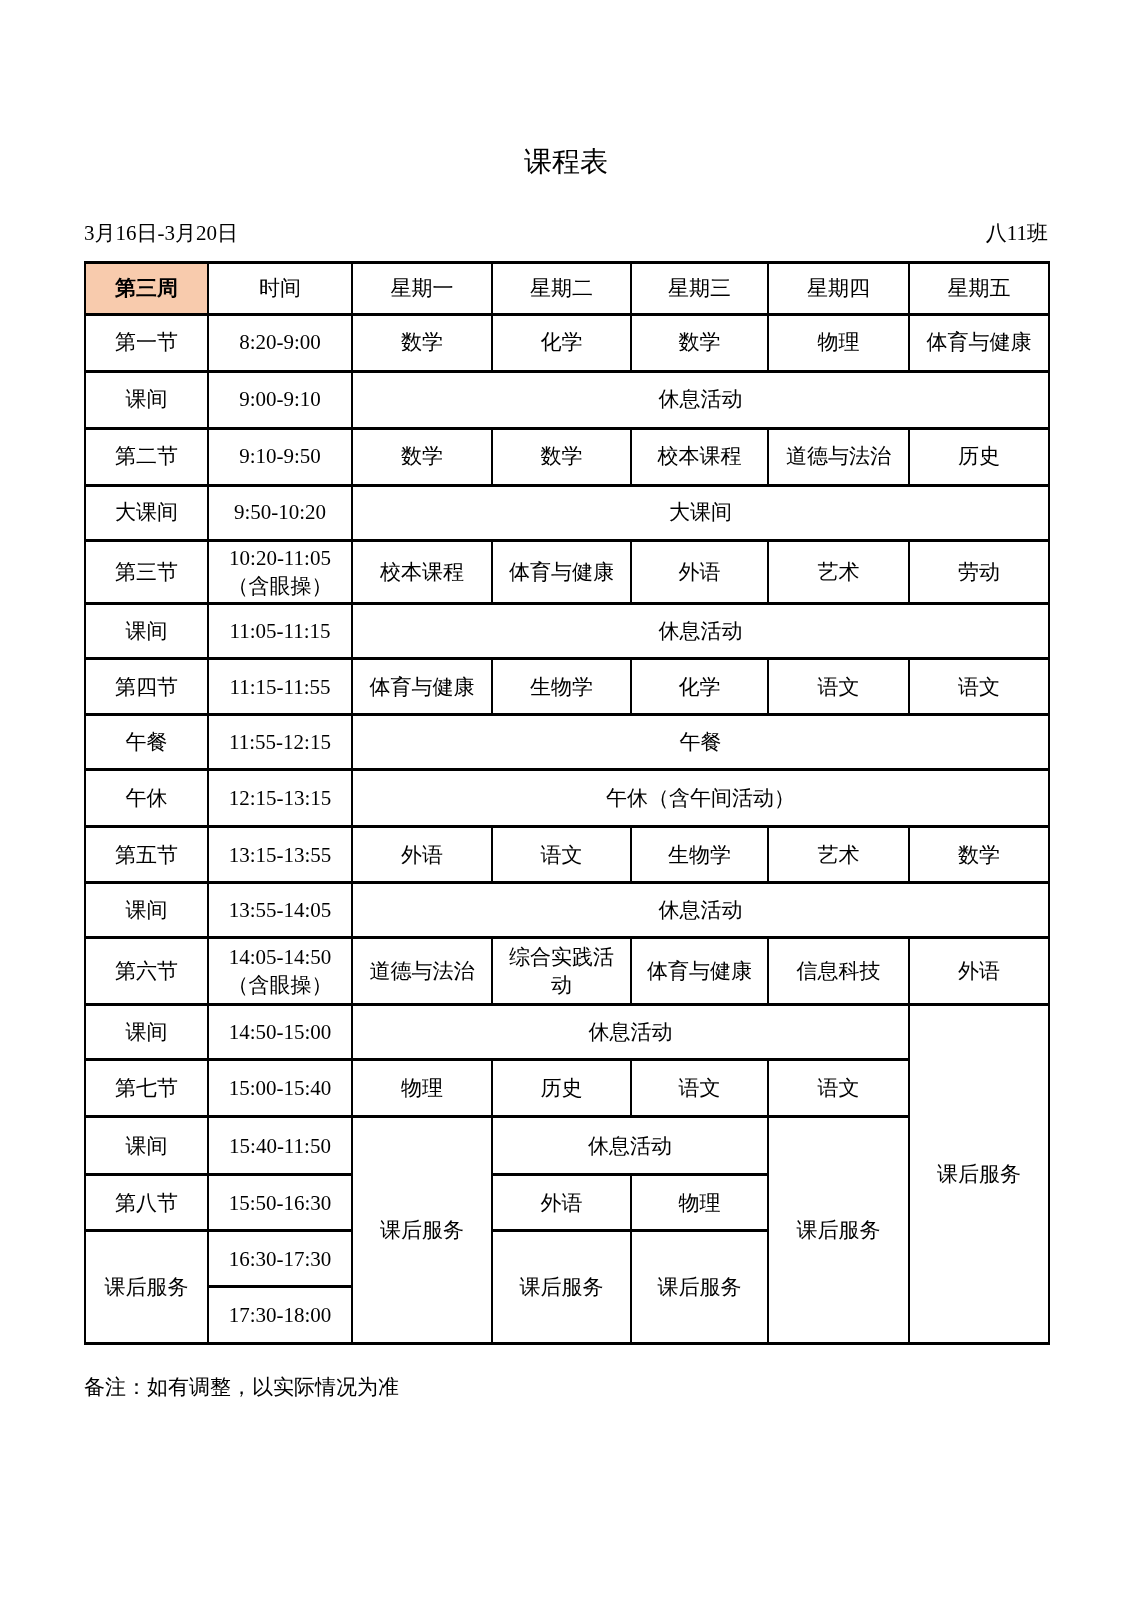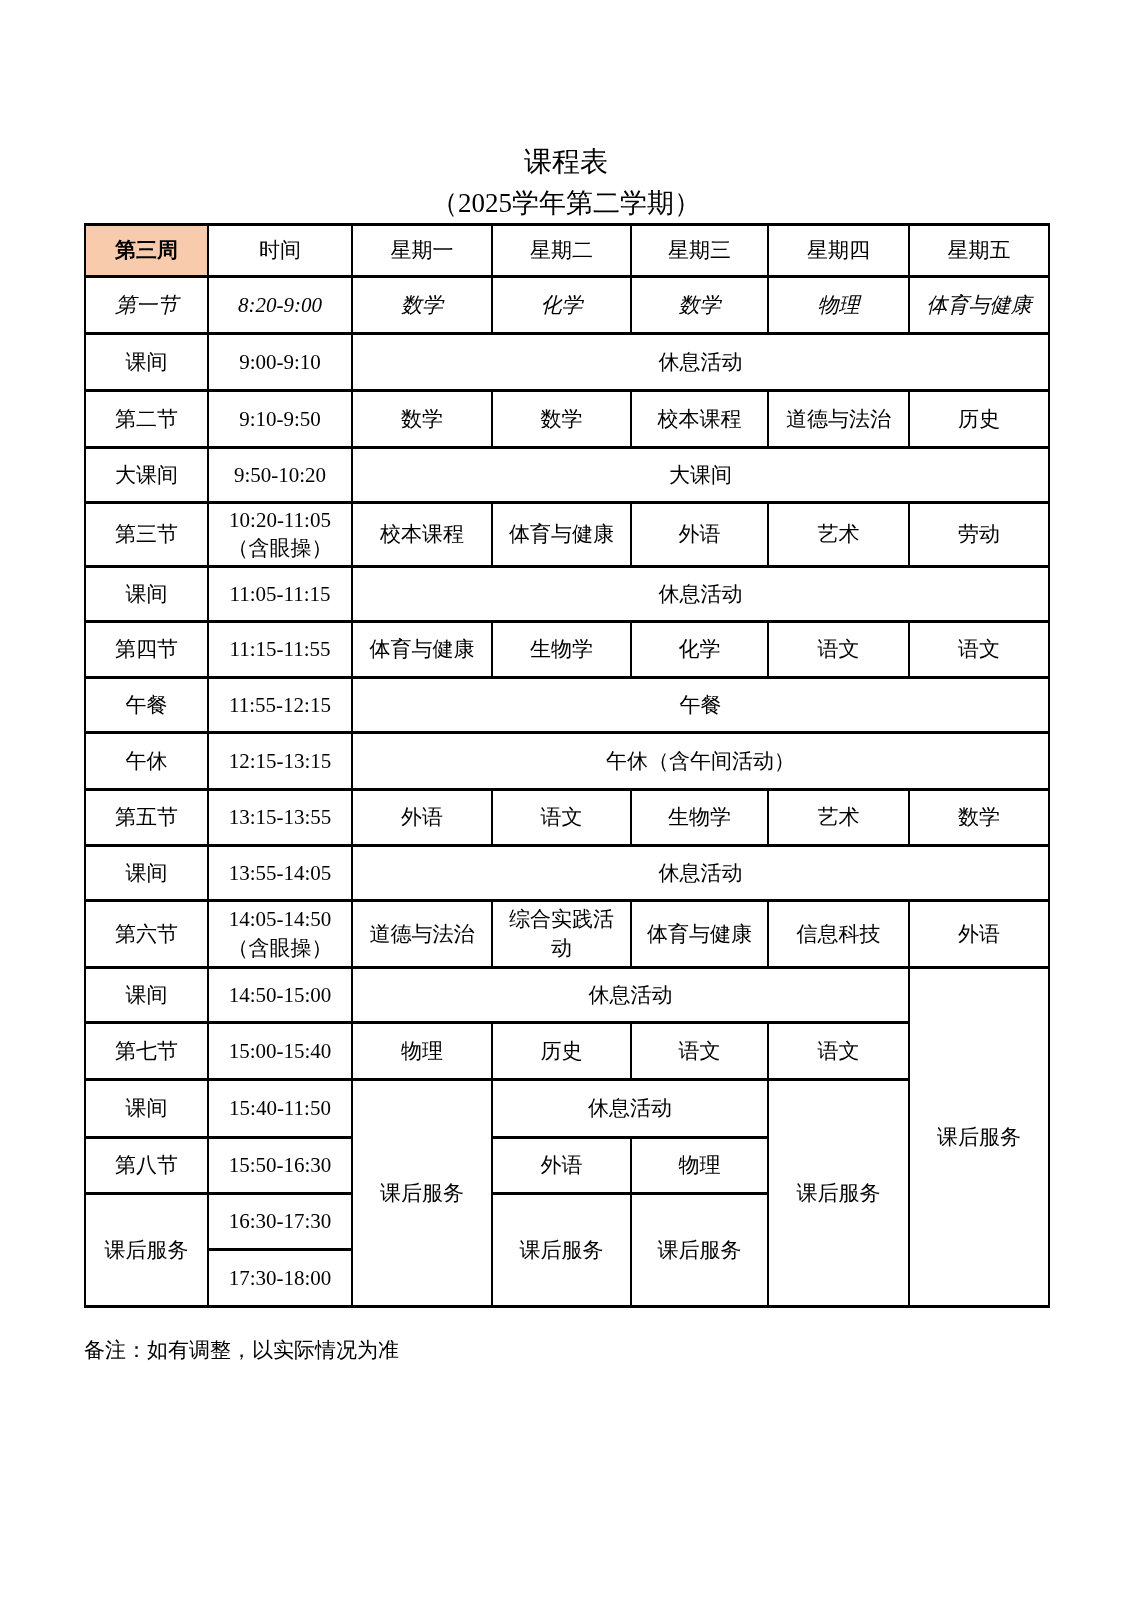--- a/index.html
+++ b/index.html
@@ -69,23 +69,26 @@
     text-align:left;
   }
 </style>
 </head>
 <body>
 
 <div class="sheet">
 
   <div class="title-block">
     <div class="page-title">课程表</div>
-    <div class="page-subtitle">（2025学年第二学期）</div>
   </div>
 
+  <div class="info-row">
+    <span>3月16日-3月20日</span>
+    <span>八11班</span>
+  </div>
 
   <table class="schedule">
     <colgroup>
       <col style="width:123px">
       <col style="width:144px">
       <col style="width:140px">
       <col style="width:139px">
       <col style="width:137px">
       <col style="width:141px">
       <col style="width:140px">
@@ -93,21 +96,21 @@
     <tbody>
         <tr style="height: 52px; padding-left: 10px;">
           <th colspan="1" rowspan="1" class="week">第三周</th>
           <th colspan="1" rowspan="1">时间</th>
           <th colspan="1" rowspan="1">星期一</th>
           <th colspan="1" rowspan="1">星期二</th>
           <th colspan="1" rowspan="1">星期三</th>
           <th colspan="1" rowspan="1">星期四</th>
           <th colspan="1" rowspan="1">星期五</th>
         </tr>
-        <tr style="height: 57px; font-style: italic;">
+        <tr style="height: 57px;">
           <td colspan="1" rowspan="1">第一节</td>
           <td colspan="1" rowspan="1">8:20-9:00</td>
           <td colspan="1" rowspan="1">数学</td>
           <td colspan="1" rowspan="1">化学</td>
           <td colspan="1" rowspan="1">数学</td>
           <td colspan="1" rowspan="1">物理</td>
           <td colspan="1" rowspan="1">体育与健康</td>
         </tr>
         <tr style="height: 57px;">
           <td colspan="1" rowspan="1">课间</td>

